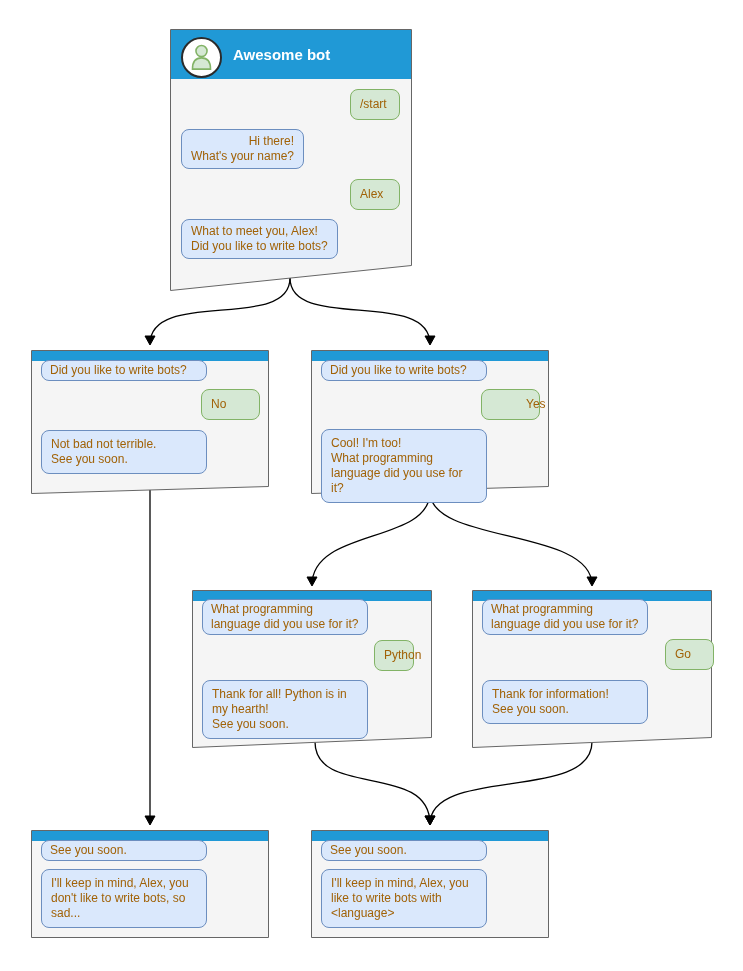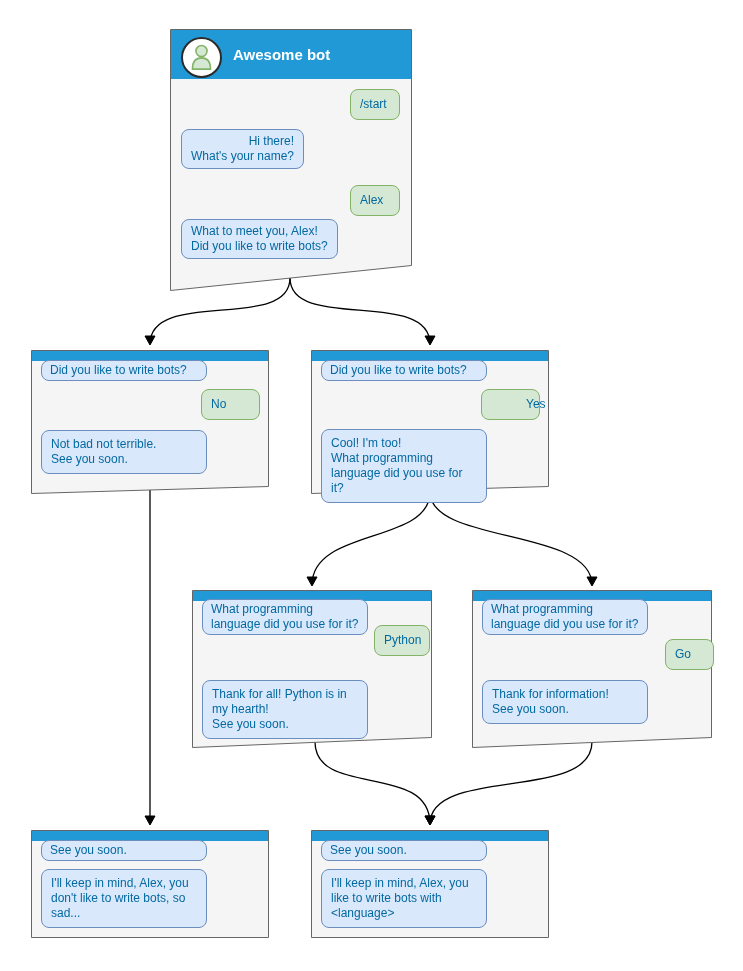--- a/index.html
+++ b/index.html
@@ -38,21 +38,21 @@
   }
   .bar {
     position:absolute; left:1px; top:1px; right:1px; height:10px;
     background:var(--header_blue,#2099d6);
   }
 
   
   .msg {
     position:absolute; box-sizing:border-box;
     border-radius:8px;
-    font-size:12px; line-height:15px; color:#0369a1;
+    font-size:12px; line-height:15px; color:#a16207;
     white-space:pre-line;
   }
   .bot  { background:var(--bot_fill,#dae8fc);  border:1px solid var(--bot_border,#6c8ebf);  padding:6px 9px; }
   .user { background:var(--user_fill,#d5e8d4); border:1px solid var(--user_border,#82b366); padding:7px 9px; }
   .a    { padding:4px 9px; }
   .wide { width:166px; }
   .ctx  { width:166px; padding:2px 8px; }
 </style>
 </head>
 <body>
@@ -83,21 +83,21 @@
         <svg width="31" height="31" viewBox="0 0 24 24">
           <circle cx="12" cy="7" r="4.3" fill="#d5e8d4" stroke="#82b366" stroke-width="1.2"></circle>
           <path d="M5,21 C5,14.5 8,12.3 12,12.3 C16,12.3 19,14.5 19,21 Z" fill="#d5e8d4" stroke="#82b366" stroke-width="1.2"></path>
         </svg>
       </div>
       <div class="title">Awesome bot</div>
     </div>
     <div class="msg user" style="left:180px;top:60px;width:50px;">/start</div>
     <div class="msg bot a" style="left:11px;top:100px;text-align:right;">Hi there!
 What's your name?</div>
-    <div class="msg user" style="left:180px;top:156px;width:50px;">Alex</div>
+    <div class="msg user" style="left:180px;top:150px;width:50px;">Alex</div>
     <div class="msg bot a" style="left:11px;top:190px;">What to meet you, Alex!
 Did you like to write bots?</div>
   </div>
 
   <div class="win" style="left:31px;top:350px;width:238px;height:144px;">
     <svg class="frame" width="238" height="144">
         <polygon points="0.5,0.5 237.5,0.5 237.5,136.5 0.5,143.5"></polygon>
       </svg>
     <div class="bar"></div>
     <div class="msg bot ctx" style="left:10px;top:10px;">Did you like to write bots?</div>
@@ -118,21 +118,21 @@
 language did you use for it?</div>
   </div>
 
   <div class="win" style="left:192px;top:590px;width:240px;height:158px;">
     <svg class="frame" width="240" height="158">
         <polygon points="0.5,0.5 239.5,0.5 239.5,147.5 0.5,157.5"></polygon>
       </svg>
     <div class="bar"></div>
     <div class="msg bot ctx" style="left:10px;top:9px;">What programming
 language did you use for it?</div>
-    <div class="msg user" style="left:182px;top:35px;width:56px;">Python</div>
+    <div class="msg user" style="left:182px;top:50px;width:40px;">Python</div>
     <div class="msg bot wide" style="left:10px;top:90px;">Thank for all! Python is in
 my hearth!
 See you soon.</div>
   </div>
 
   <div class="win" style="left:472px;top:590px;width:240px;height:158px;">
     <svg class="frame" width="240" height="158">
         <polygon points="0.5,0.5 239.5,0.5 239.5,147.5 0.5,157.5"></polygon>
       </svg>
     <div class="bar"></div>

